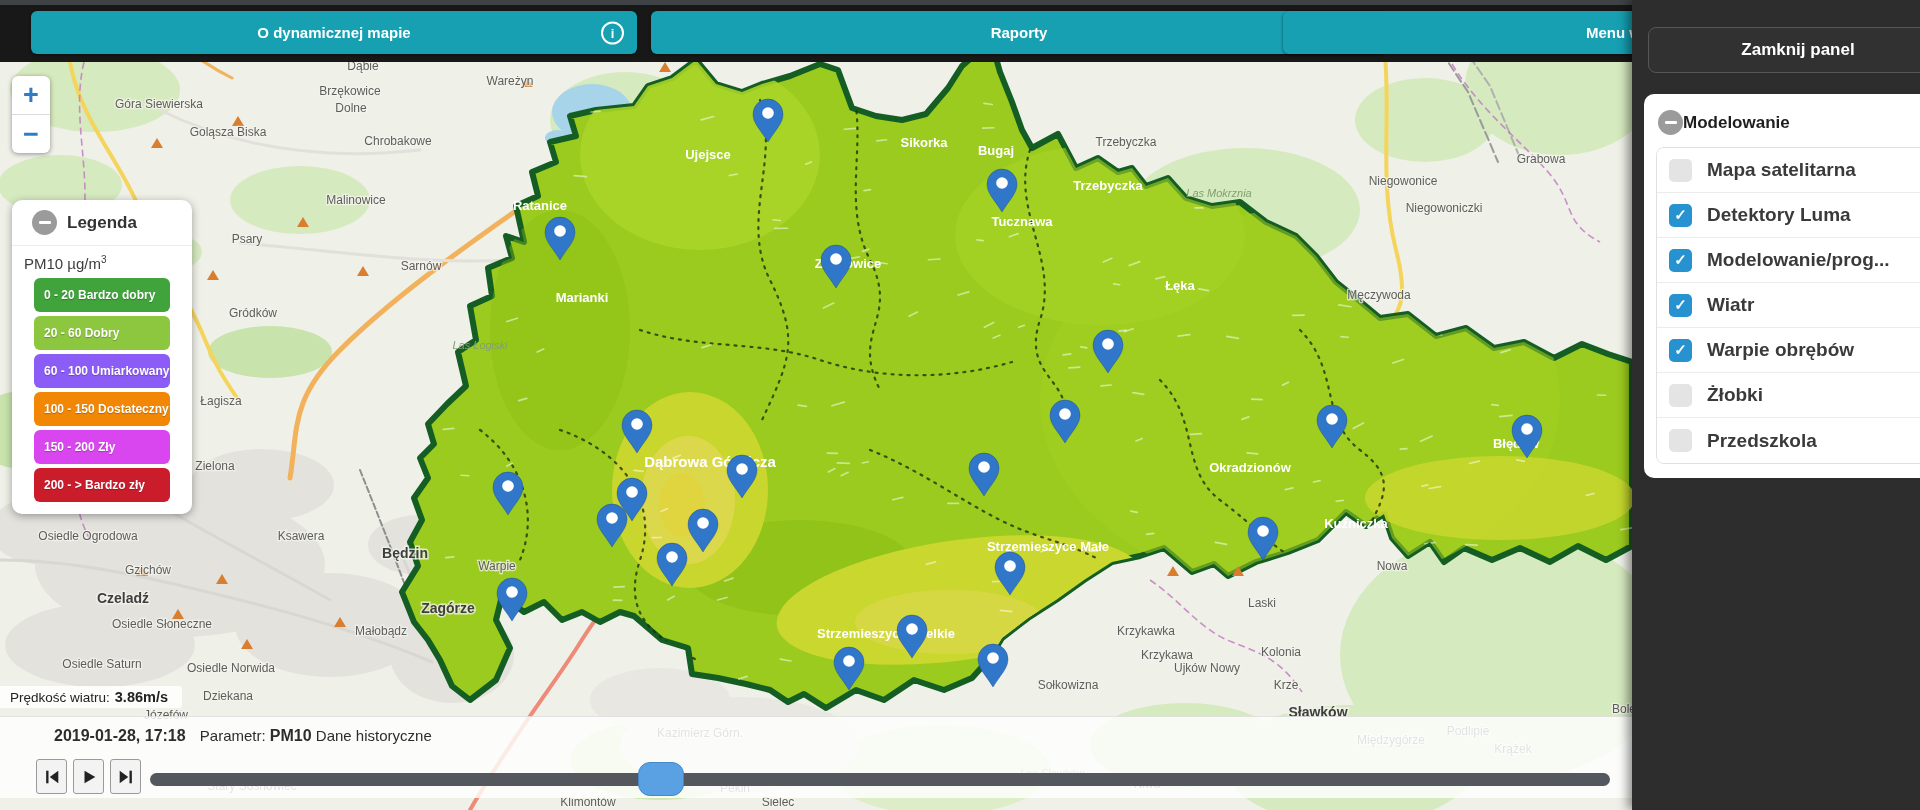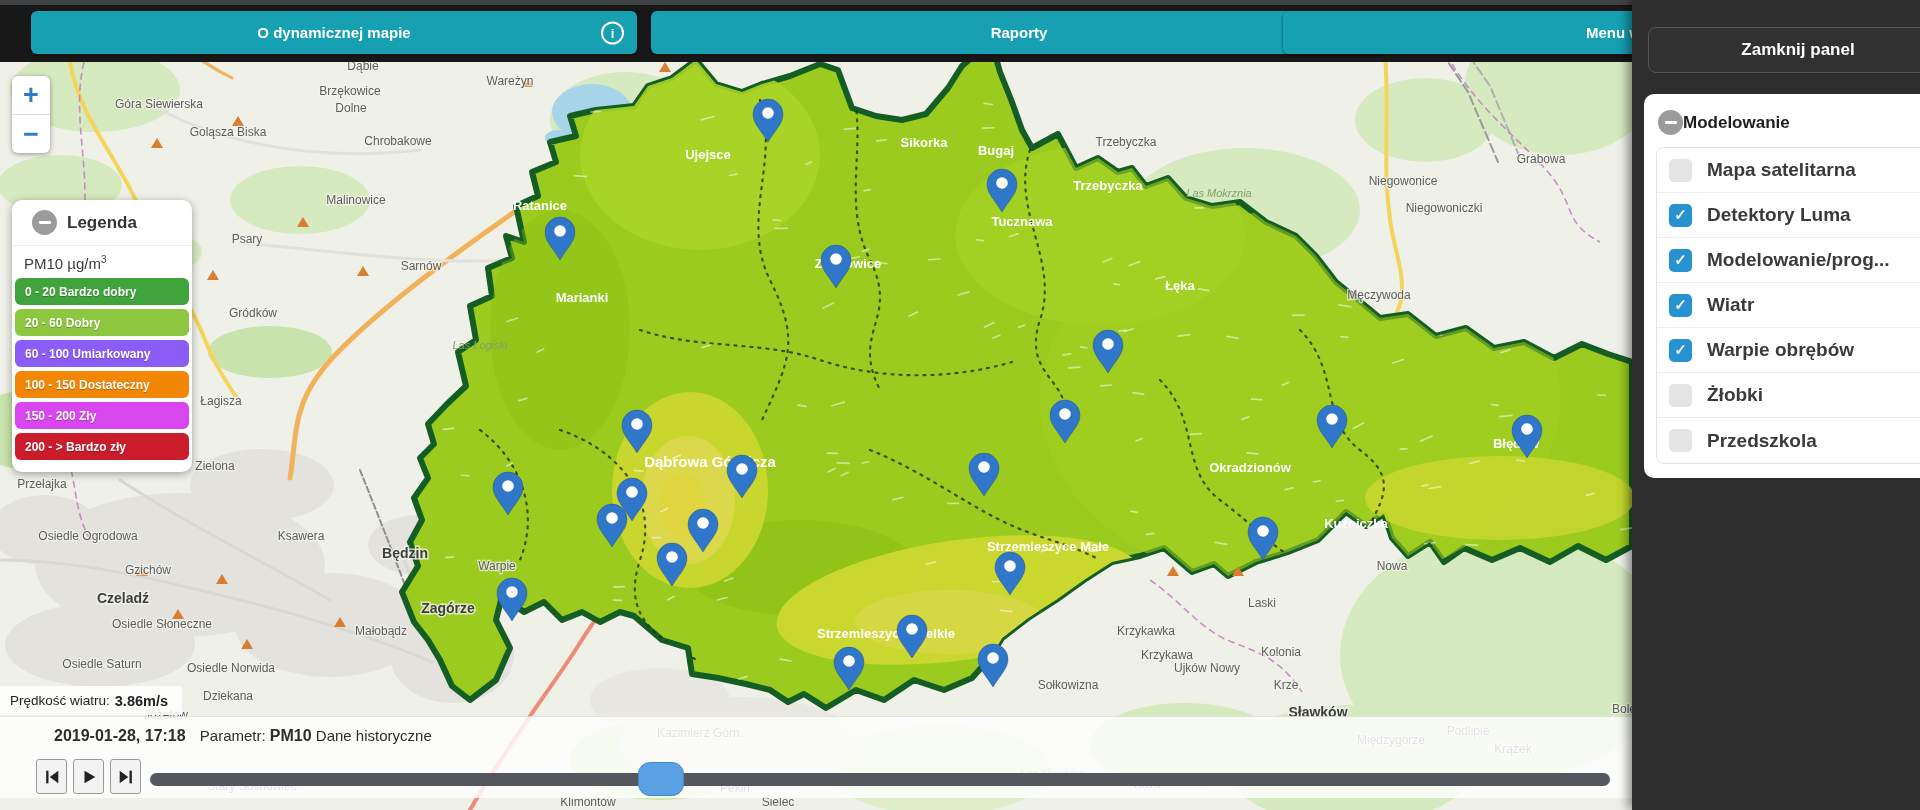--- a/index.html
+++ b/index.html
@@ -36,25 +36,25 @@
 
   
   #legend{position:absolute;left:12px;top:200px;width:180px;background:#fff;border-radius:10px;
           box-shadow:0 2px 8px rgba(0,0,0,.35);z-index:15;padding-bottom:8px;}
   #legend .hdr{display:flex;align-items:center;gap:10px;padding:10px 20px;border-bottom:1px solid #ececec;}
   .minus-circ{width:25px;height:25px;border-radius:50%;background:#9b9b9b;display:flex;align-items:center;justify-content:center;flex:0 0 auto;}
   .minus-circ::after{content:"";width:12px;height:3px;background:#fff;border-radius:1px;}
   #legend .hdr .t{font-weight:bold;font-size:17px;color:#333;}
   #legend .param{font-size:15px;color:#3d3d3d;margin:8px 0 6px 12px;}
   #legend .param sup{font-size:10px;}
-  .lrow{height:27px;border-radius:6px;margin:4px 3px;display:flex;align-items:center;padding-left:10px;
+  .lrow{height:34px;border-radius:6px;margin:4px 22px;display:flex;align-items:center;padding-left:10px;
         color:#fff;font-weight:bold;font-size:12px;text-shadow:0 1px 1px rgba(0,0,0,.25);}
 
   
-  #windbox{position:absolute;left:0;top:686px;height:29px;background:rgba(255,255,255,.85);
+  #windbox{position:absolute;left:0;top:686px;height:22px;background:rgba(255,255,255,.85);
            display:inline-flex;align-items:center;padding:0 14px 0 10px;z-index:10;font-size:13.5px;color:#222;
            border-radius:0 3px 3px 0;}
   #windbox b{margin-left:5px;font-size:14.5px;}
 
   
   #timeline{position:absolute;left:0;top:716px;width:1632px;height:82px;background:rgba(255,255,255,.82);
             border-top:1px solid rgba(0,0,0,.1);z-index:10;}
   #tl-text{position:absolute;left:54px;top:10px;font-size:15px;color:#2d2d2d;}
   #tl-text .dt{font-weight:bold;font-size:16px;margin-right:10px;}
   #tl-text .pv{font-weight:bold;font-size:16px;}

